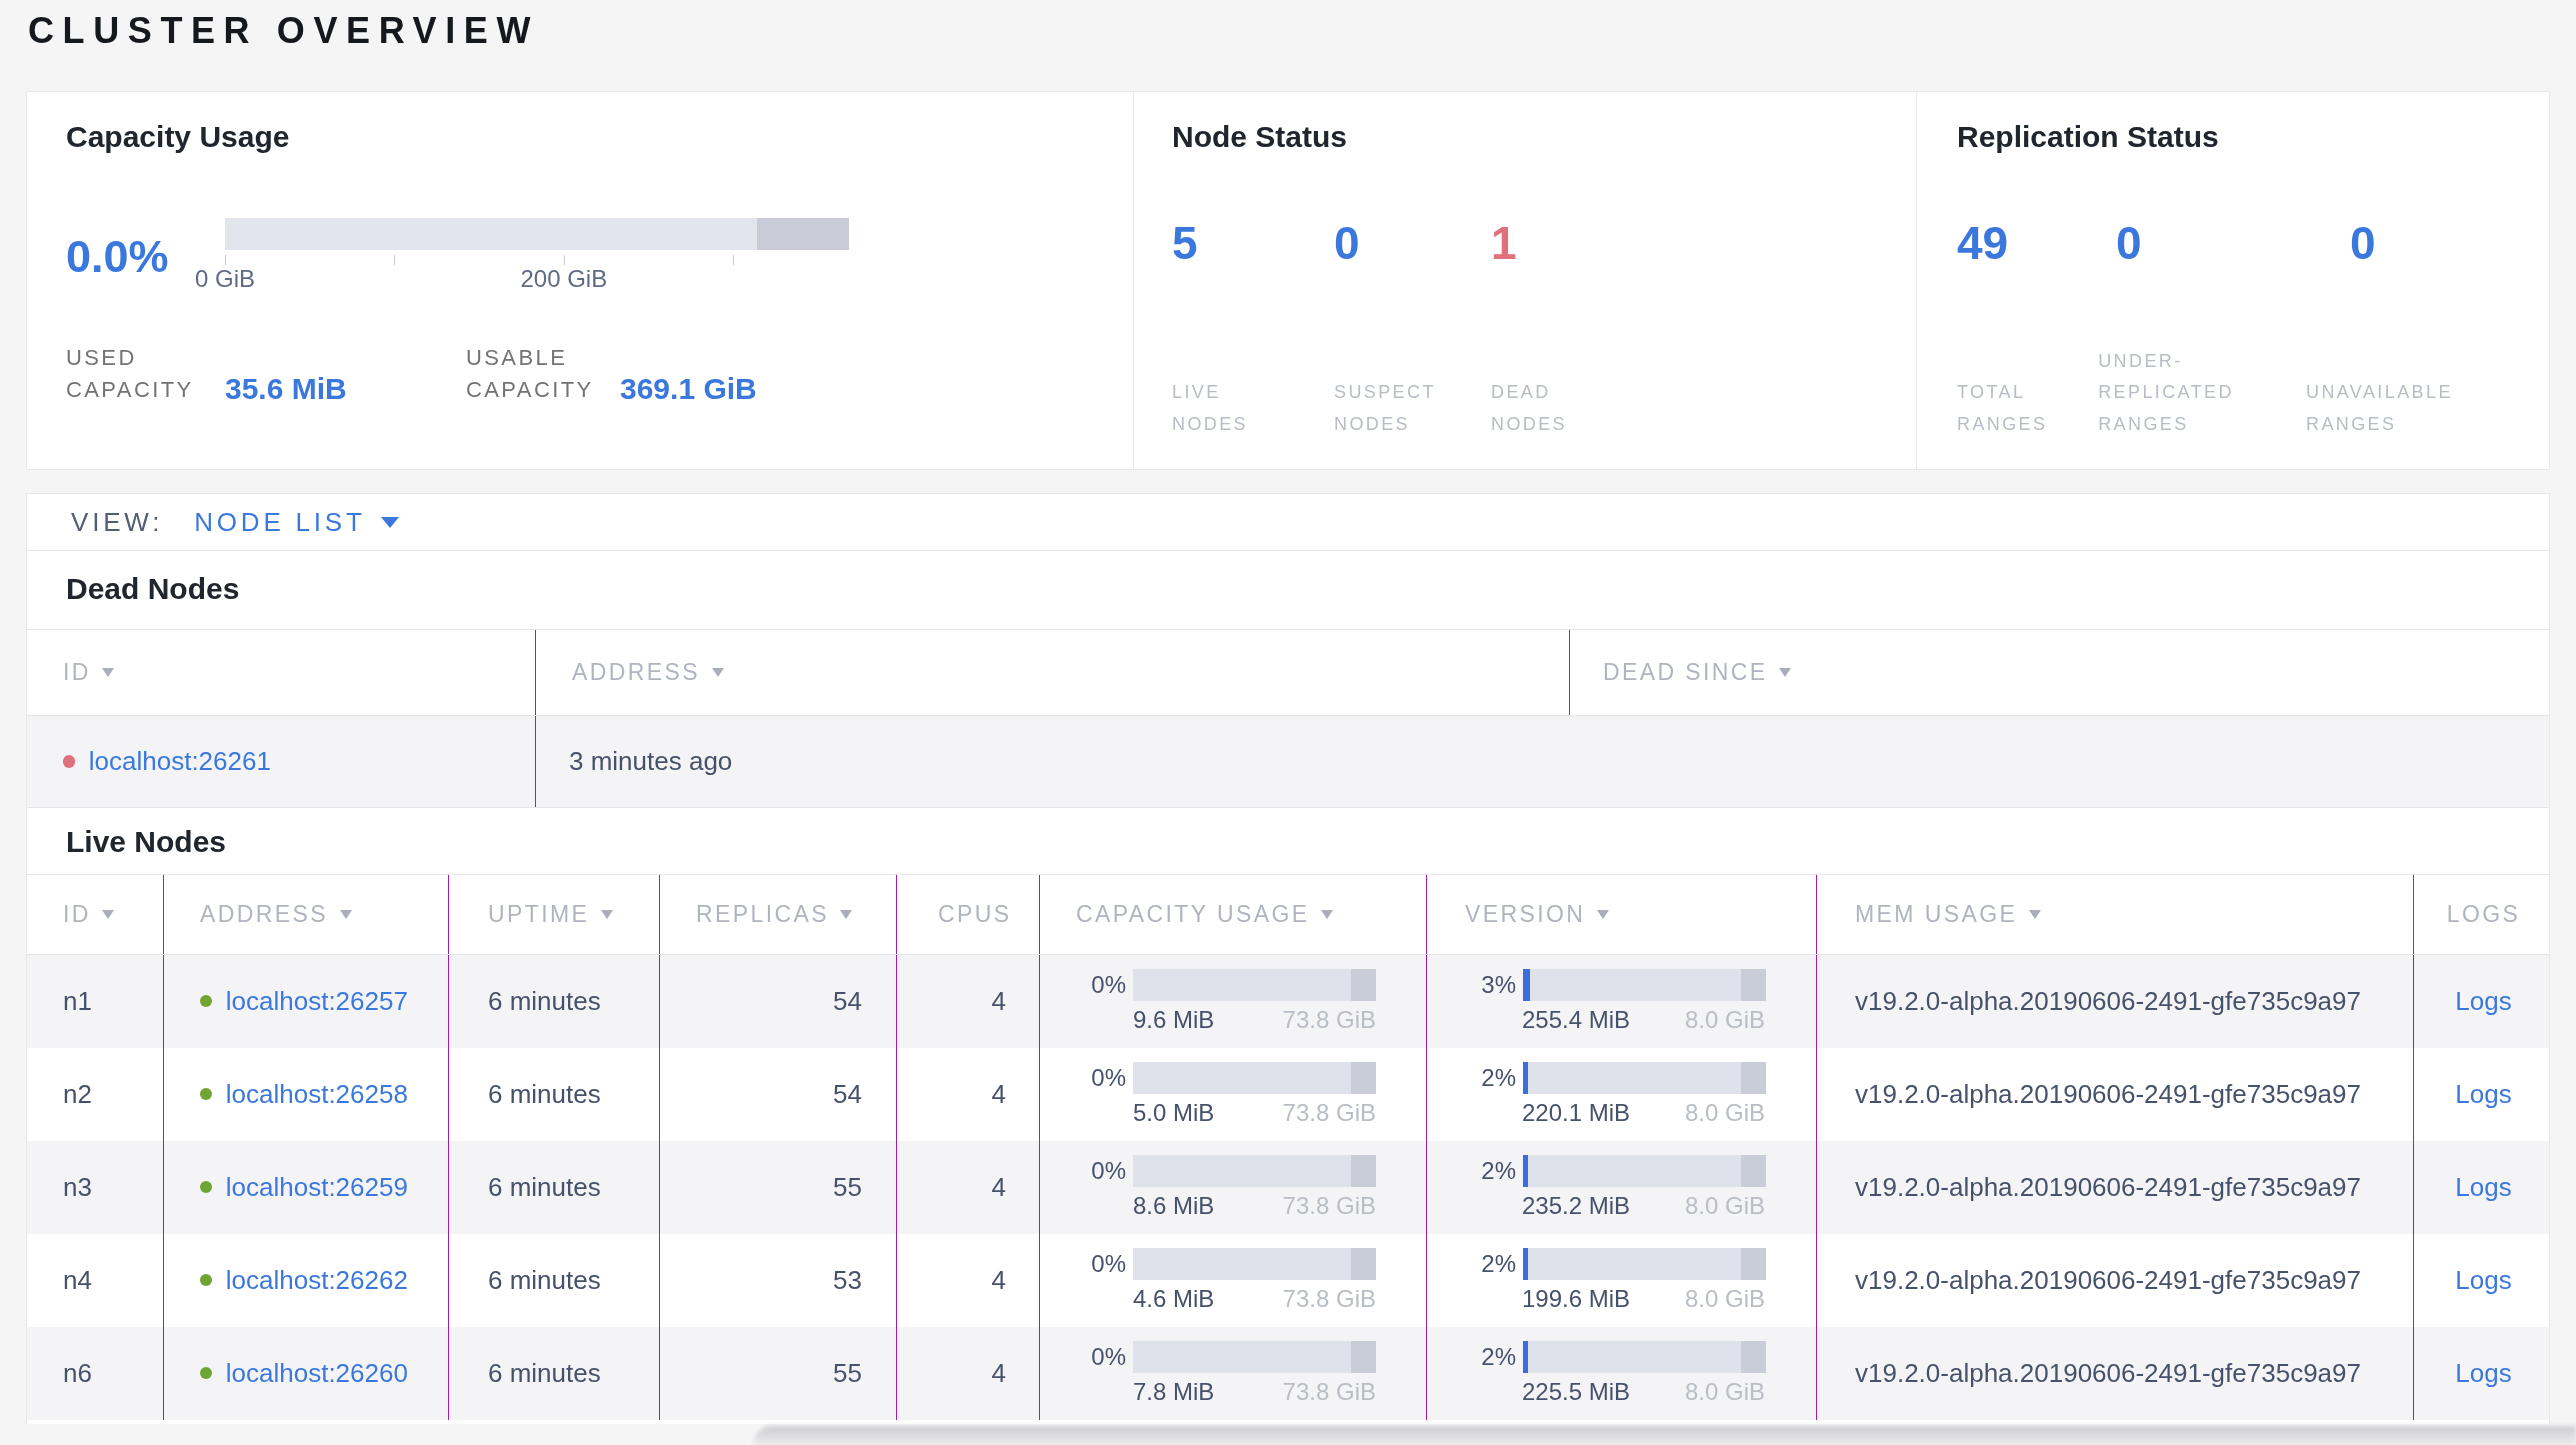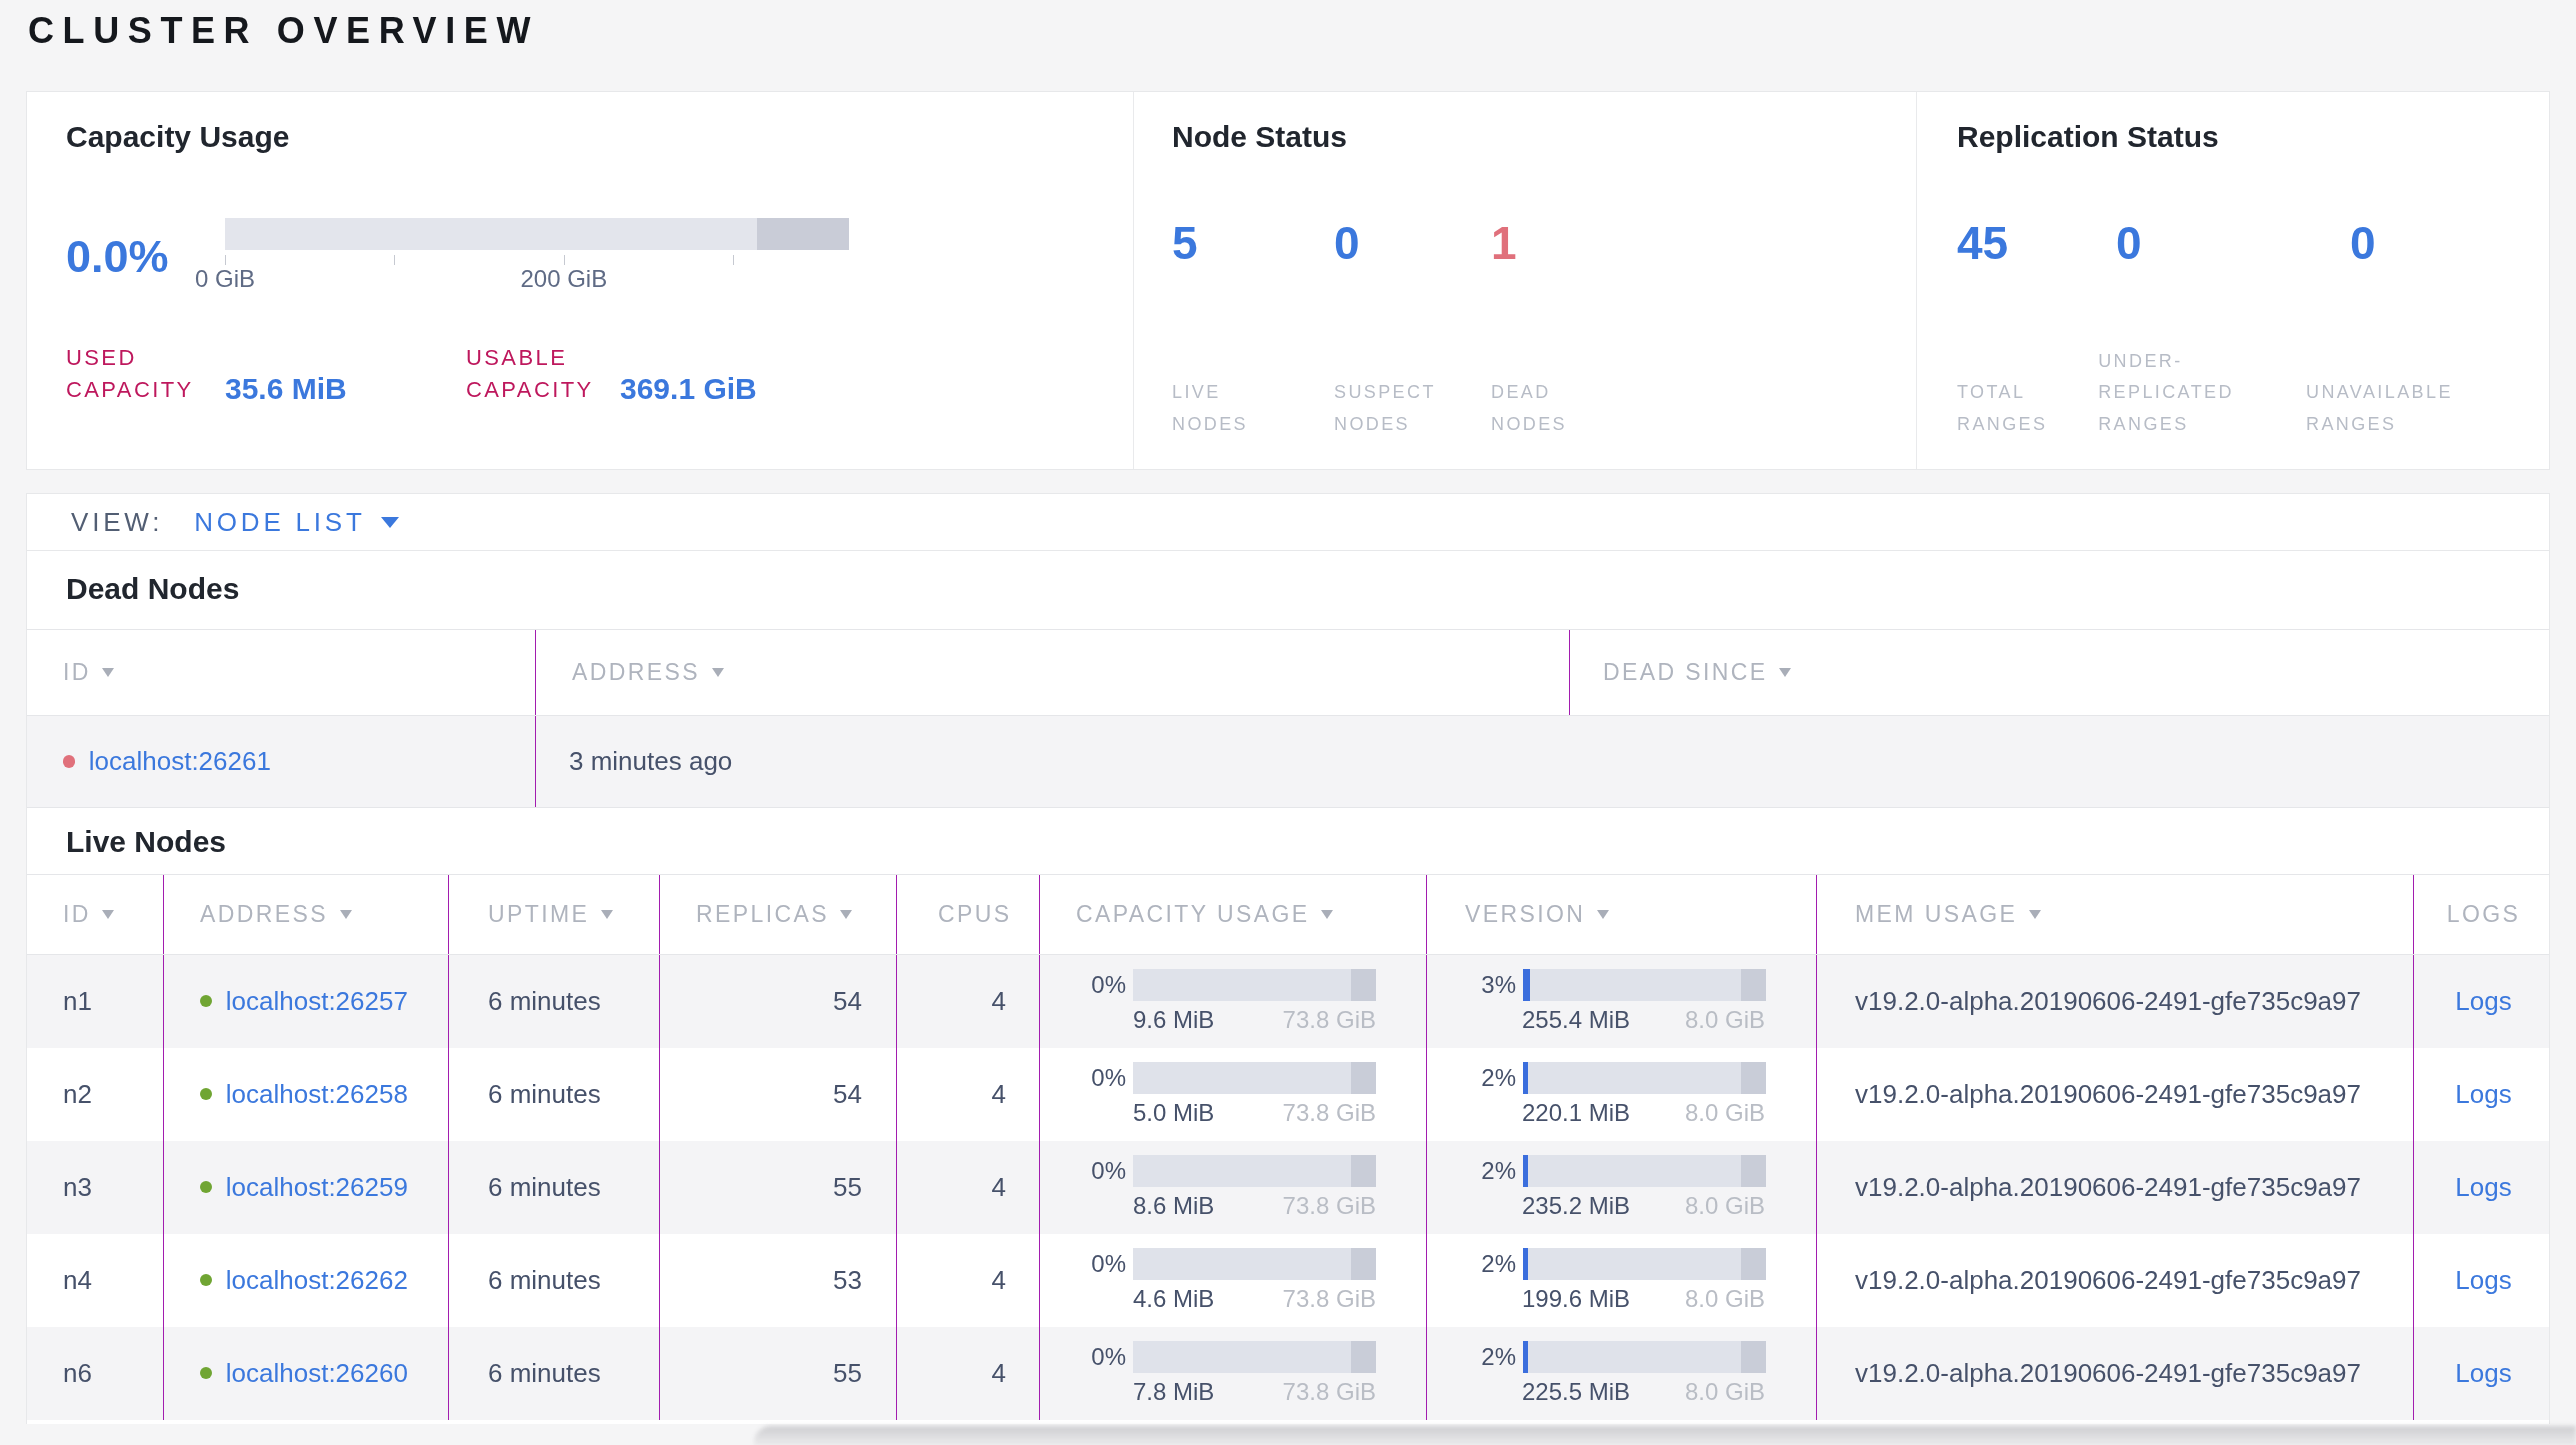--- a/index.html
+++ b/index.html
@@ -23,21 +23,21 @@
   .cap-pct { width:159px; font-size:45px; font-weight:bold; color:#3b78dd; }
   .bar-wrap { width:624px; }
   .big-bar { position:relative; height:32px; background:#e3e5ec; overflow:hidden; }
   .big-bar .used { position:absolute; left:0; top:0; bottom:0; background:#3b78dd; }
   .big-bar .reserved { position:absolute; right:0; top:0; bottom:0; background:#c9ccd7; }
   .ticks { position:relative; height:15.3px; }
   .tick { position:absolute; top:4.8px; width:1px; height:10.5px; background:#c6c9d1; }
   .tick-labels { position:relative; height:31px; }
   .tick-label { position:absolute; transform:translateX(-50%); font-size:24px; color:#5f6b85; white-space:nowrap; }
   .cap-stats { position:relative; height:67px; margin-top:42px; }
-  .stat-label { position:absolute; bottom:0; font-size:22px; letter-spacing:2.4px; color:#be185d; line-height:31.5px; }
+  .stat-label { position:absolute; bottom:0; font-size:22px; letter-spacing:2.4px; color:#737373; line-height:31.5px; }
   .stat-value { position:absolute; bottom:0; font-size:30px; font-weight:bold; color:#3b78dd; line-height:33px; }
 
   
   #node-panel { left:1145px; width:726px; }
   #replication-panel { left:1930px; width:573px; }
   .metric-nums { display:flex; margin-top:61px; }
   .metric-num { font-size:46px; font-weight:bold; line-height:55px; }
   .num-blue { color:#3b78dd; } .num-red { color:#e0707b; }
   .metric-labels { display:flex; align-items:flex-end; margin-top:74px; min-height:95px; }
   .metric-label { font-size:18px; letter-spacing:2.4px; color:#b7bcc6; line-height:31.5px; }
@@ -145,21 +145,21 @@
           </div>
         <div>
             <div class="metric-label" style="width:124px;">DEAD NODES</div>
           </div>
       </div>
     </div>
 
     <div class="panel" id="replication-panel">
       <div class="panel-title">Replication Status</div>
       <div class="metric-nums">
-        <div class="metric-num num-blue" style="width:159px;">45</div>
+        <div class="metric-num num-blue" style="width:159px;">49</div>
         <div class="metric-num num-blue" style="width:234px;">0</div>
         <div class="metric-num num-blue">0</div>
       </div>
       <div class="metric-labels">
         <div style="width:159px;">
             <div class="metric-label" style="width:115px;">TOTAL RANGES</div>
           </div>
         <div style="width:234px;">
             <div class="metric-label" style="width:172px;">UNDER-REPLICATED RANGES</div>
           </div>

